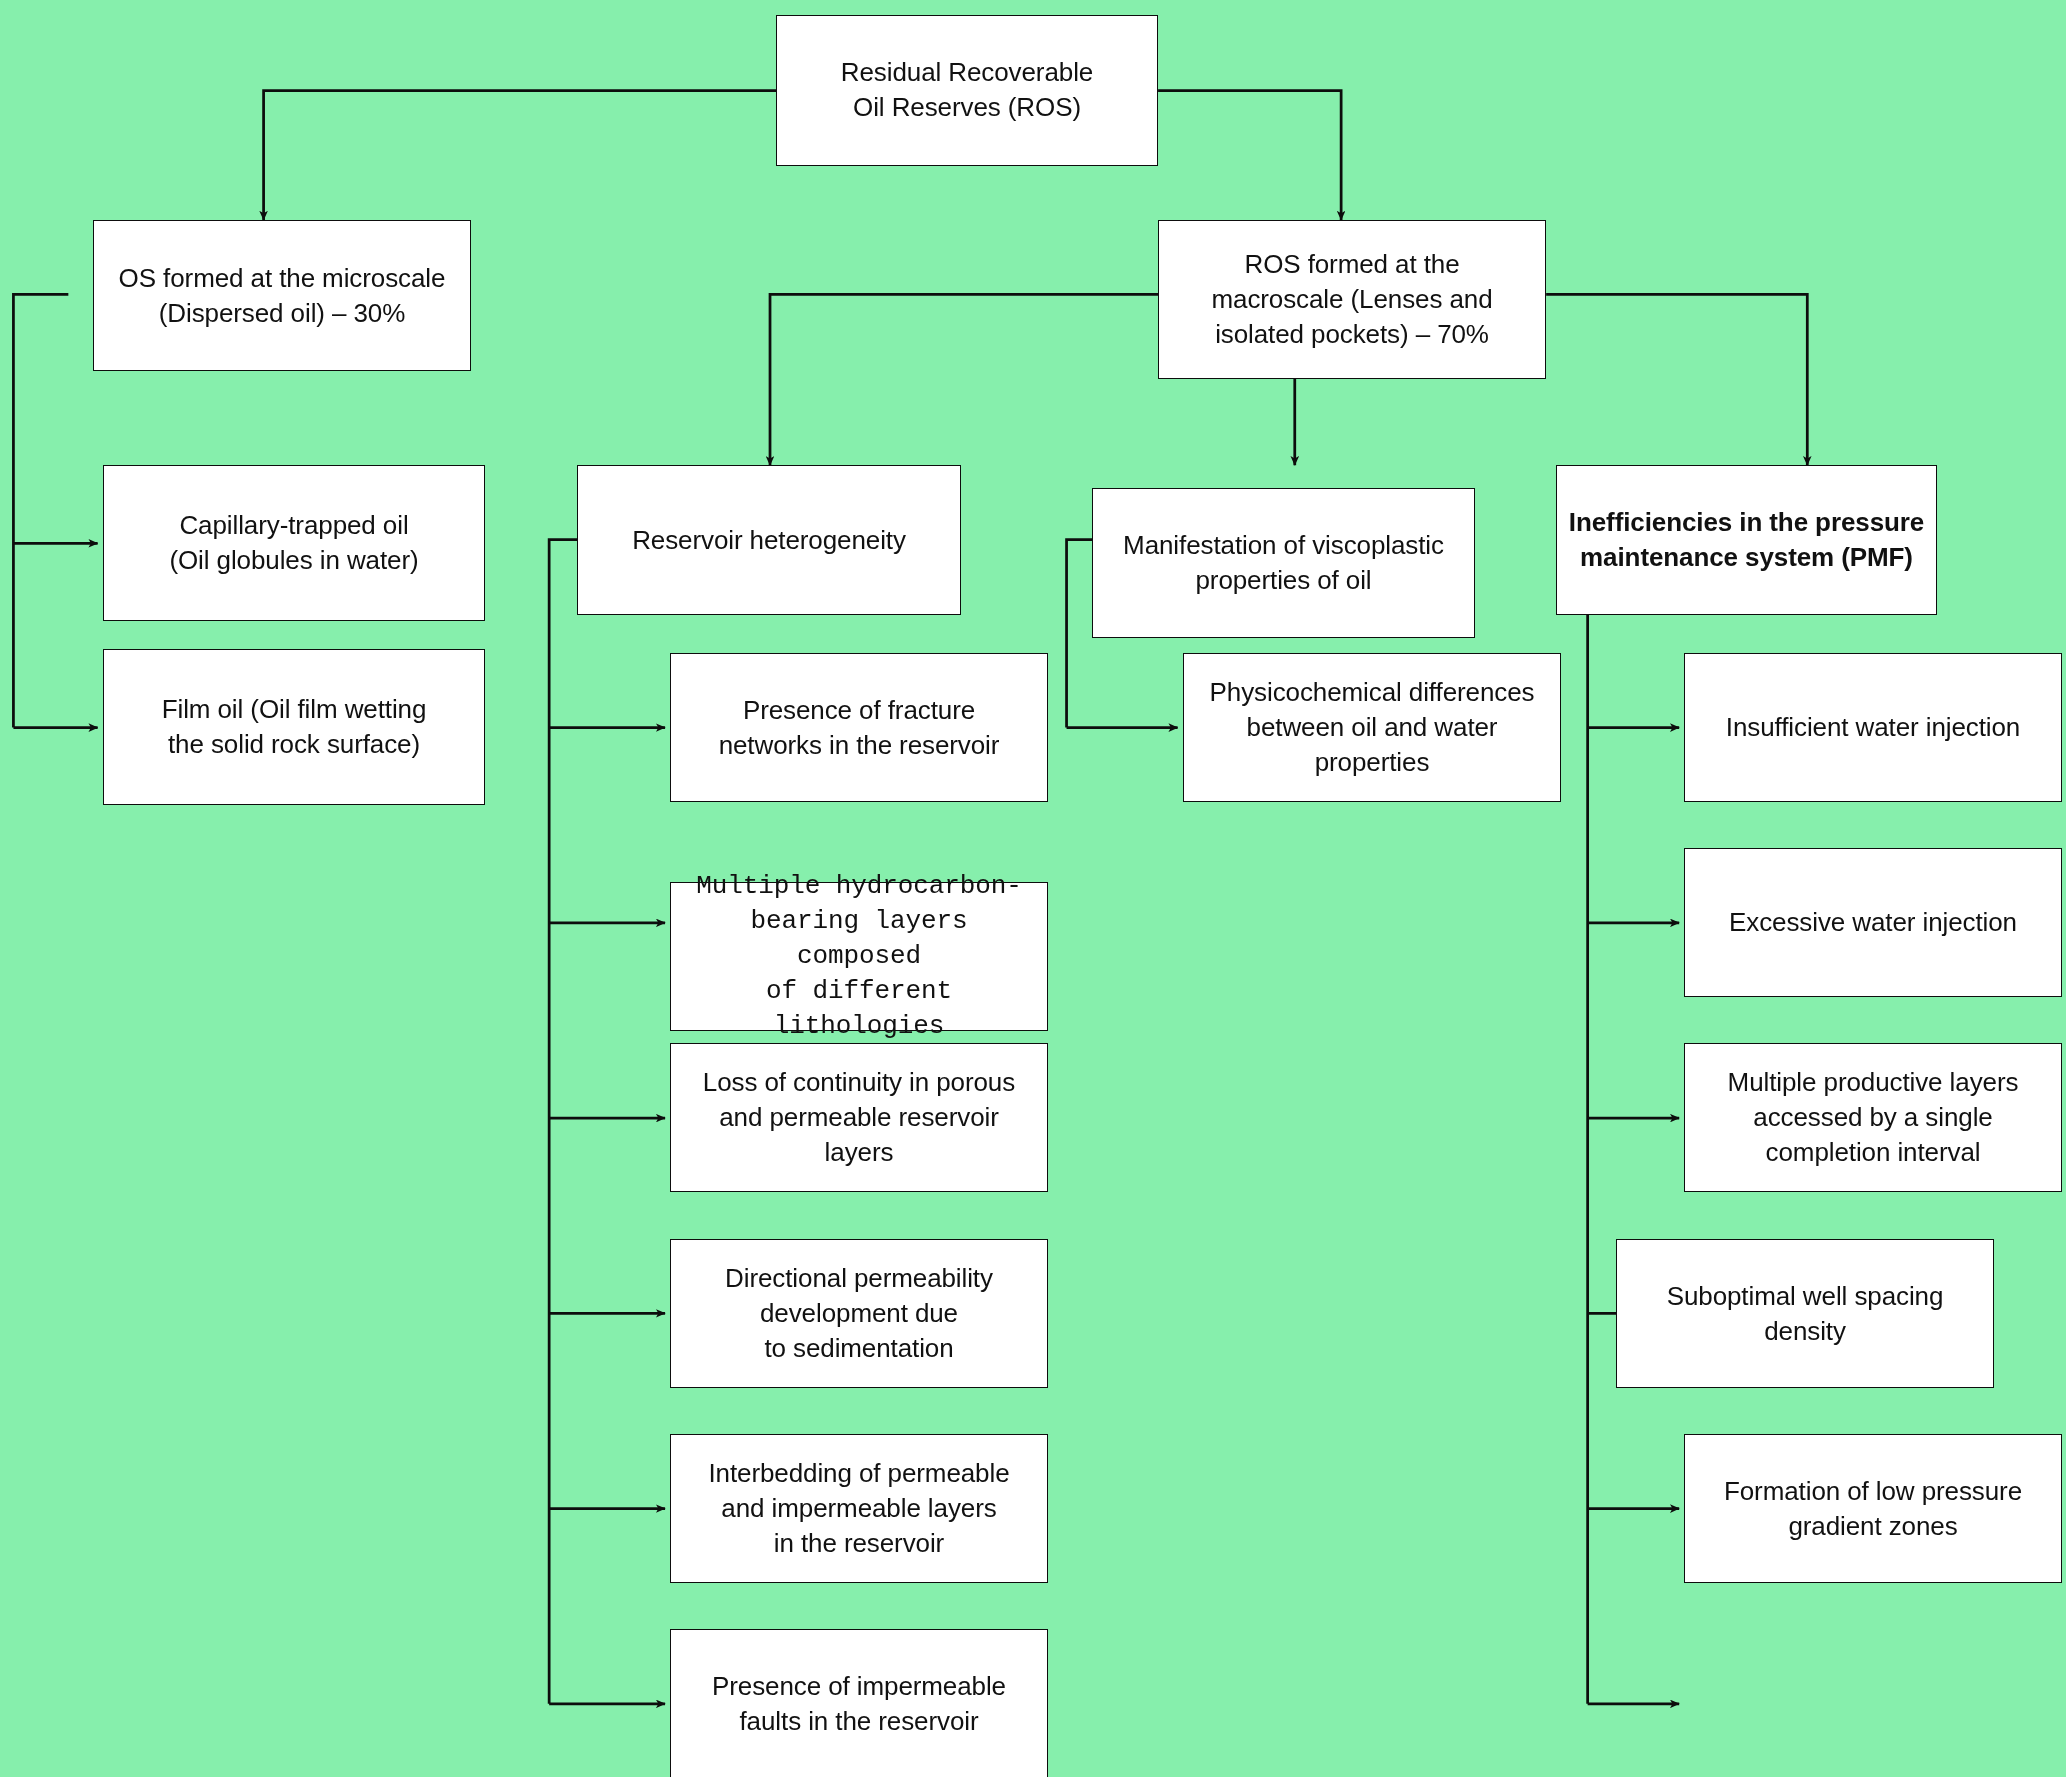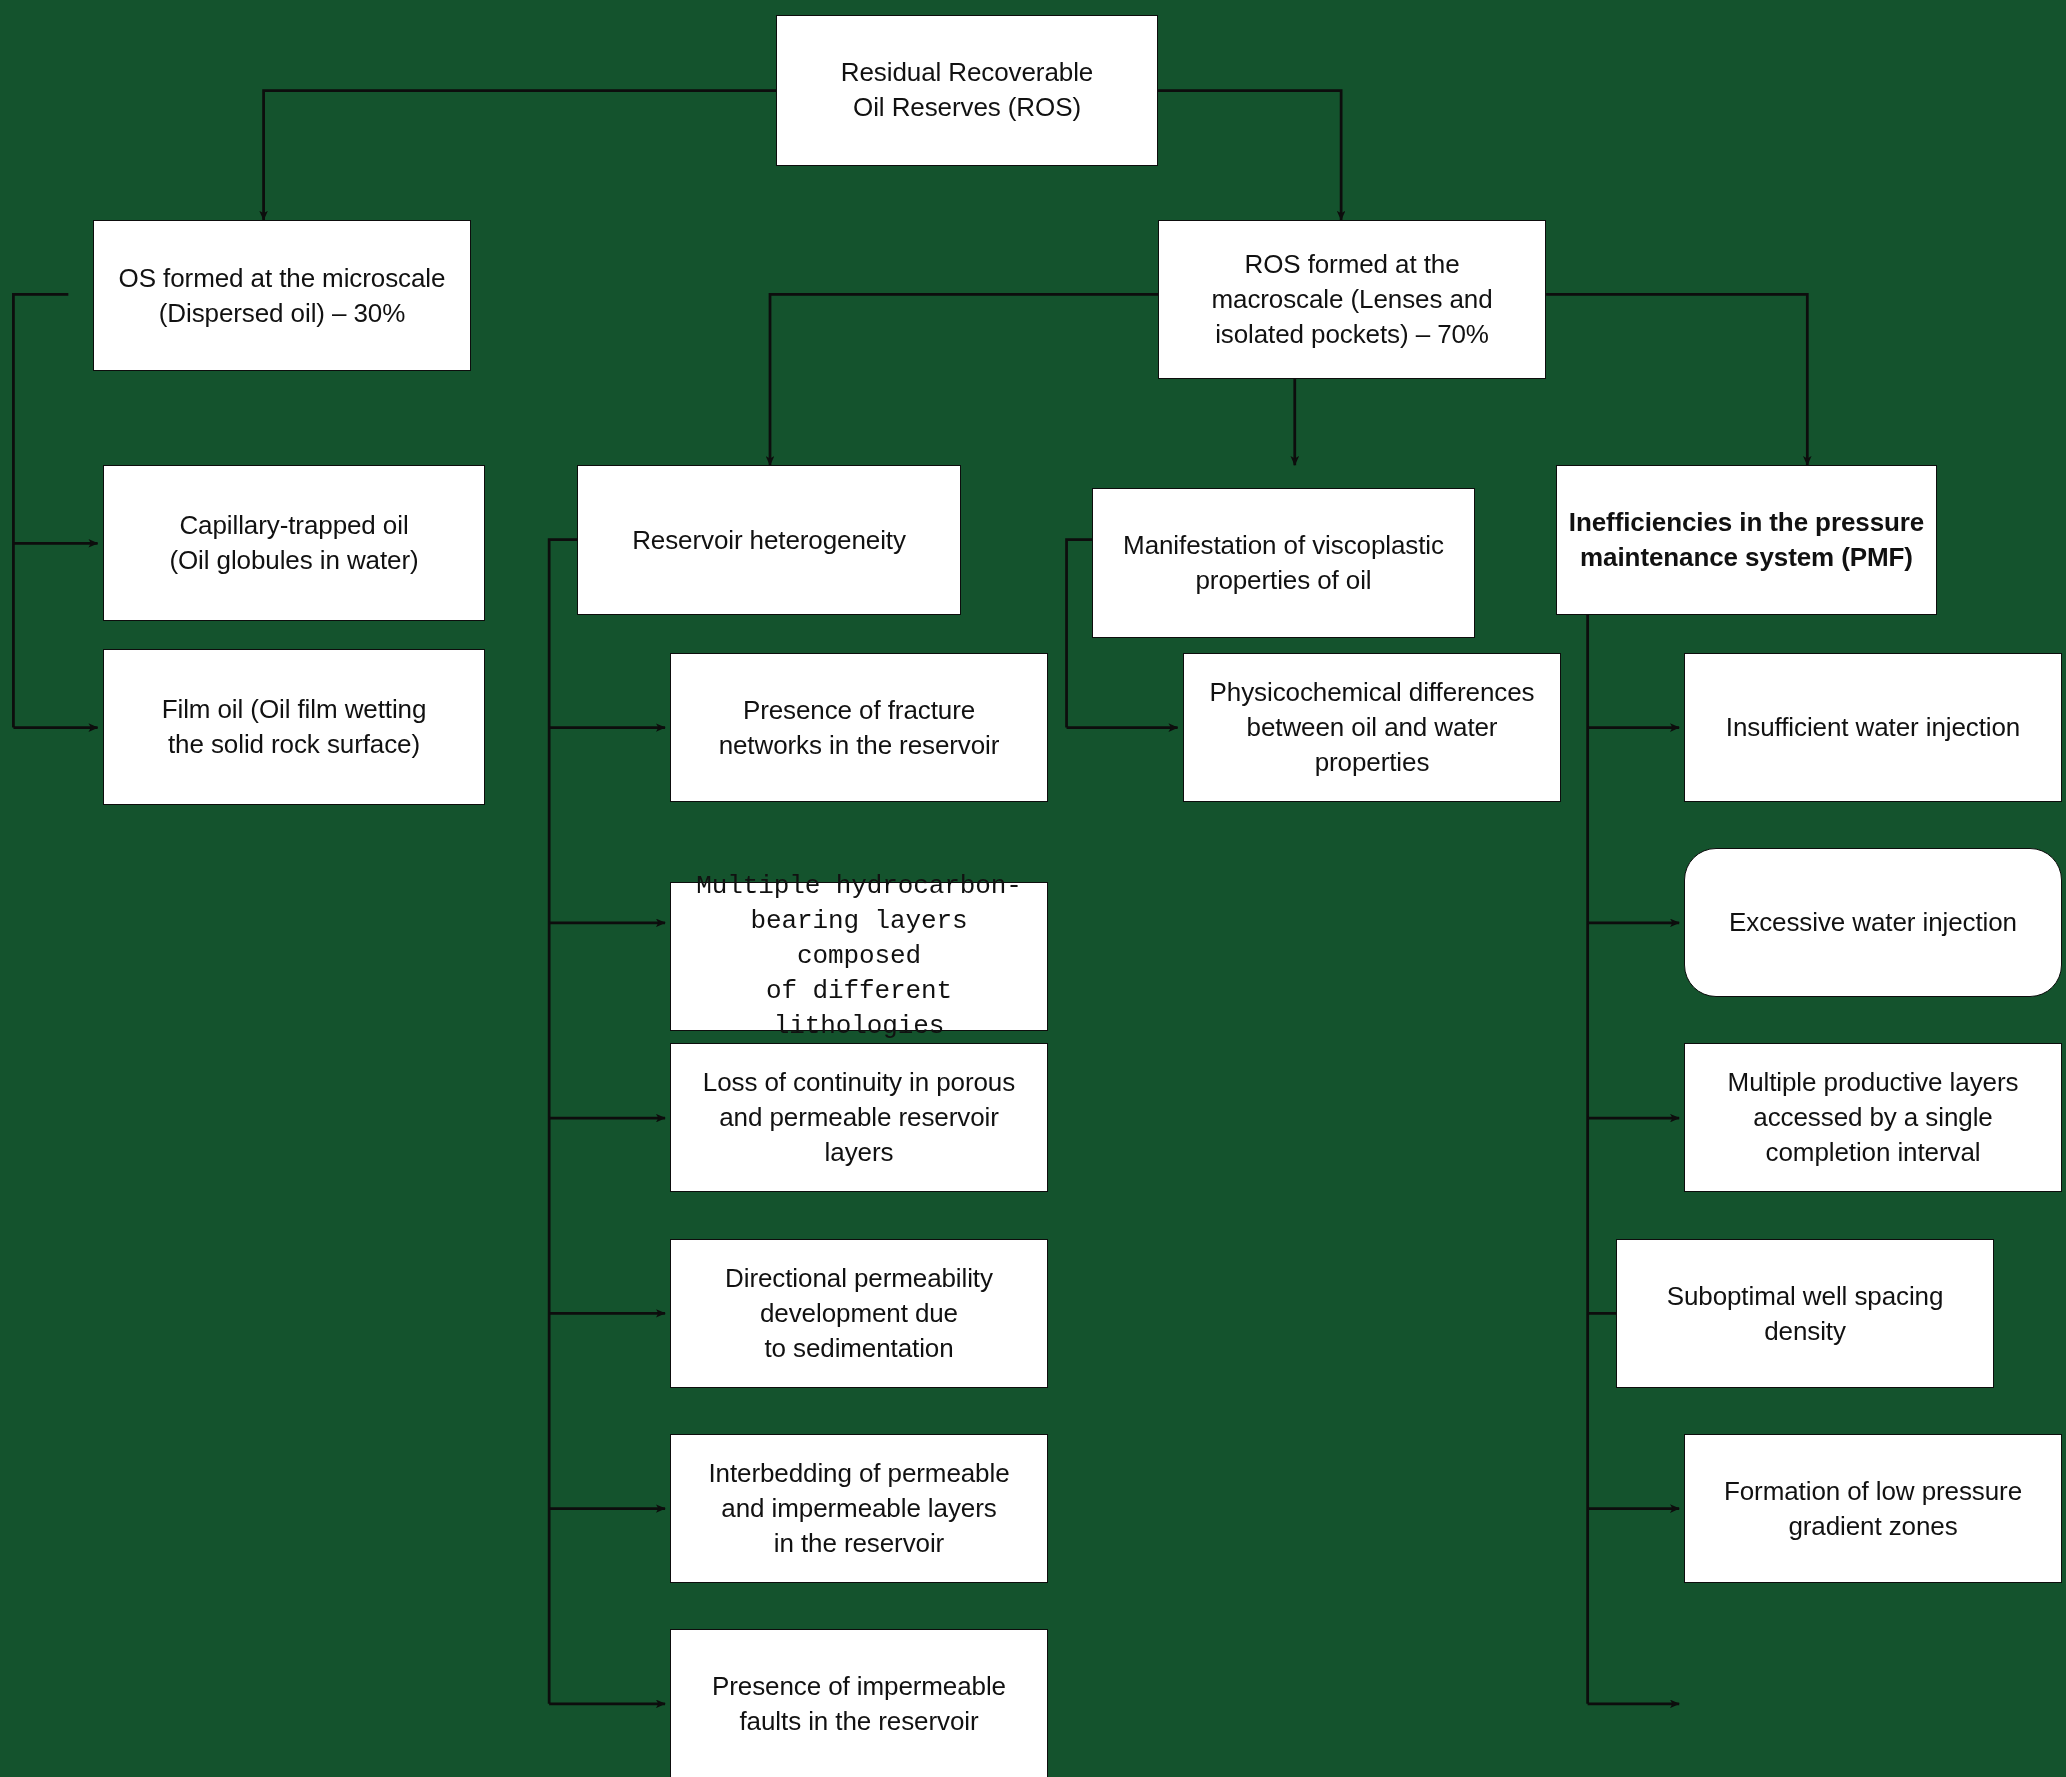--- a/index.html
+++ b/index.html
@@ -1,21 +1,21 @@
 <!DOCTYPE html>
 <html style="font-size:9.8px"><head>
 <meta charset="utf-8">
 <style>
   html,body{margin:0;padding:0;background:#ffffff;}
   body{font-family:"Liberation Sans","DejaVu Sans",sans-serif;}
   #canvas{
     position:relative;
     width:2066px;
     height:1778px;
-    background:#14532d;
+    background:#86efac;
     overflow:hidden;
   }
   #wires{
     position:absolute;
     left:0;top:0;
     width:2066px;height:1778px;
     pointer-events:none;
   }
   .node{
     position:absolute;
@@ -158,21 +158,21 @@
 
   <div class="node" style="left:1183px;top:653px;width:378px;height:149px;">
     <span class="lbl">Physicochemical differences
 between oil and water
 properties</span>
   </div>
 
   <div class="node" style="left:1684px;top:653px;width:378px;height:149px;">
     <span class="lbl">Insufficient water injection</span>
   </div>
-  <div class="node" style="left:1684px;top:848px;width:378px;height:149px;border-radius:32px;">
+  <div class="node" style="left:1684px;top:848px;width:378px;height:149px;">
     <span class="lbl">Excessive water injection</span>
   </div>
   <div class="node" style="left:1684px;top:1043px;width:378px;height:149px;">
     <span class="lbl">Multiple productive layers
 accessed by a single
 completion interval</span>
   </div>
   <div class="node" style="left:1616px;top:1239px;width:378px;height:149px;">
     <span class="lbl">Suboptimal well spacing
 density</span>

